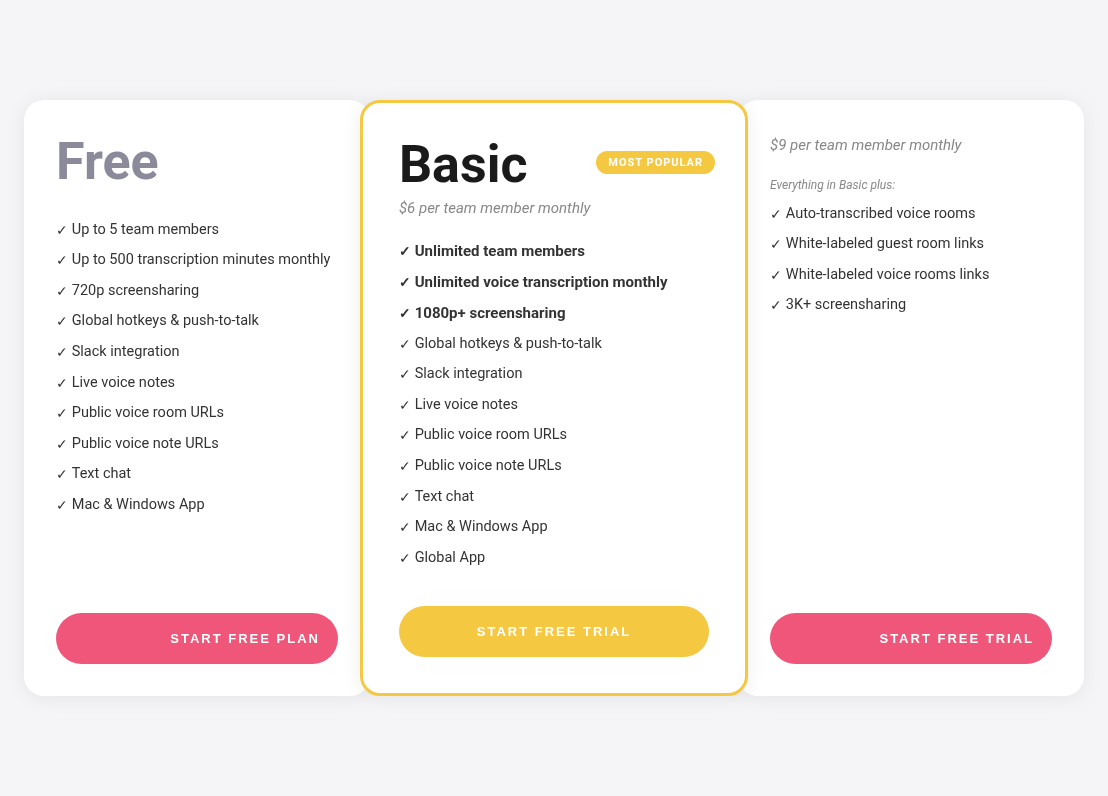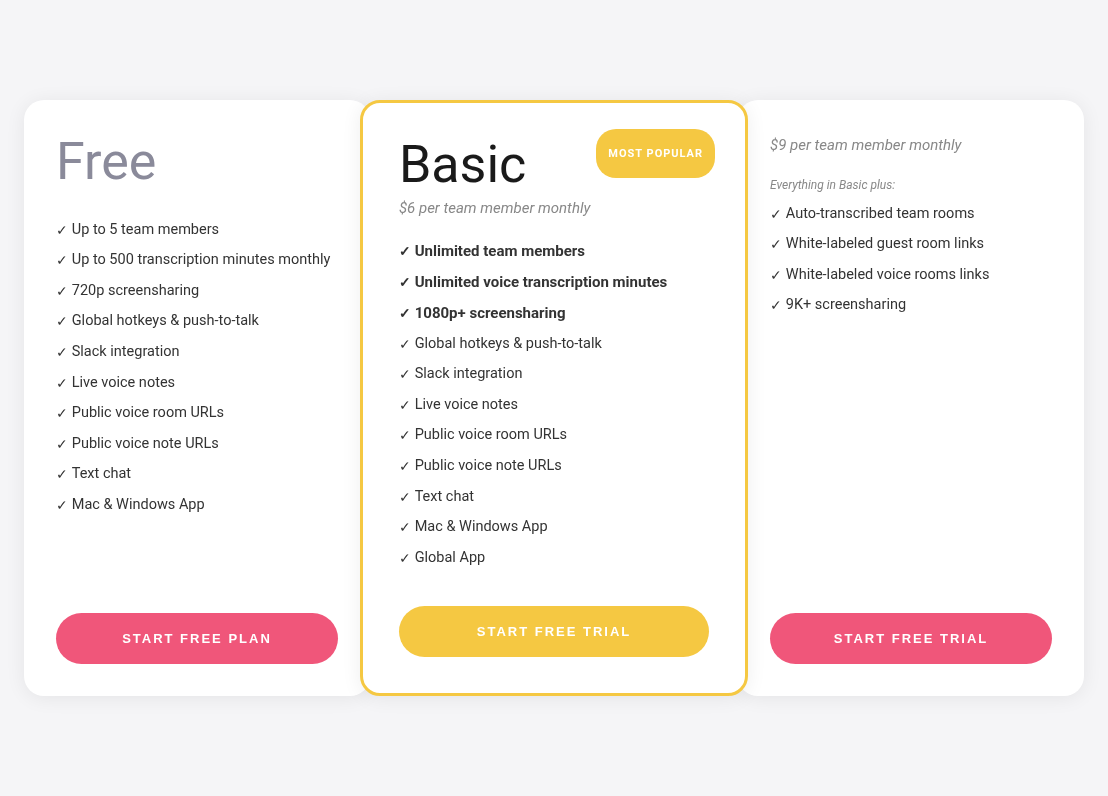--- a/index.html
+++ b/index.html
@@ -55,47 +55,47 @@
       z-index: 2;
       border: 3px solid #f5c842;
       border-radius: 20px;
       padding: 36px 36px 36px;
       background: #fff;
       flex: 1.1;
     }
 
     .plan-name {
       font-size: 52px;
-      font-weight: 400;
+      font-weight: 700;
       color: #1a1a1a;
       line-height: 1;
       margin-bottom: 8px;
     }
 
     .plan-name.free-name {
       color: #8a8a9a;
     }
 
     .plan-price {
       font-size: 15px;
       color: #888;
       font-style: italic;
       margin-bottom: 24px;
     }
 
     .most-popular-badge {
       position: absolute;
-      top: 26px;
+      top: 48px;
       right: 30px;
       background: #f5c842;
       color: #fff;
       font-size: 11px;
       font-weight: 700;
       letter-spacing: 1px;
-      padding: 18px 12px;
+      padding: 5px 12px;
       border-radius: 20px;
       text-transform: uppercase;
     }
 
     .features-list {
       list-style: none;
       flex: 1;
       margin-bottom: 28px;
     }
 
@@ -139,20 +139,21 @@
       letter-spacing: 2px;
       text-transform: uppercase;
       cursor: pointer;
       text-align: center;
       margin-top: auto;
     }
 
     .cta-button.pink-btn {
       background: #f0567a;
       color: #fff;
+      text-align: right;
     }
 
     .cta-button.yellow-btn {
       background: #f5c842;
       color: #fff;
     }
   </style>
 </head>
 <body>
 
@@ -208,21 +209,21 @@
       <div class="most-popular-badge">MOST POPULAR</div>
       <div class="plan-name">Basic</div>
       <div class="plan-price">$6 per team member monthly</div>
       <ul class="features-list">
         <li class="bold-item">
           <span class="check">✓</span>
           <span>Unlimited team members</span>
         </li>
         <li class="bold-item">
           <span class="check">✓</span>
-          <span>Unlimited voice transcription minutes</span>
+          <span>Unlimited voice transcription monthly</span>
         </li>
         <li class="bold-item">
           <span class="check">✓</span>
           <span>1080p+ screensharing</span>
         </li>
         <li>
           <span class="check">✓</span>
           <span>Global hotkeys &amp; push-to-talk</span>
         </li>
         <li>
@@ -255,30 +256,30 @@
         </li>
       </ul>
       <button class="cta-button yellow-btn">START FREE TRIAL</button>
     </div>
     <div class="plan-card pro-card">
       <div class="plan-price">$9 per team member monthly</div>
       <div class="everything-plus">Everything in Basic plus:</div>
       <ul class="features-list">
         <li>
           <span class="check">✓</span>
-          <span>Auto-transcribed team rooms</span>
+          <span>Auto-transcribed voice rooms</span>
         </li>
         <li>
           <span class="check">✓</span>
           <span>White-labeled guest room links</span>
         </li>
         <li>
           <span class="check">✓</span>
           <span>White-labeled voice rooms links</span>
         </li>
         <li>
           <span class="check">✓</span>
-          <span>9K+ screensharing</span>
+          <span>3K+ screensharing</span>
         </li>
       </ul>
       <button class="cta-button pink-btn">START FREE TRIAL</button>
     </div>
   </div>
 
 </body></html>

